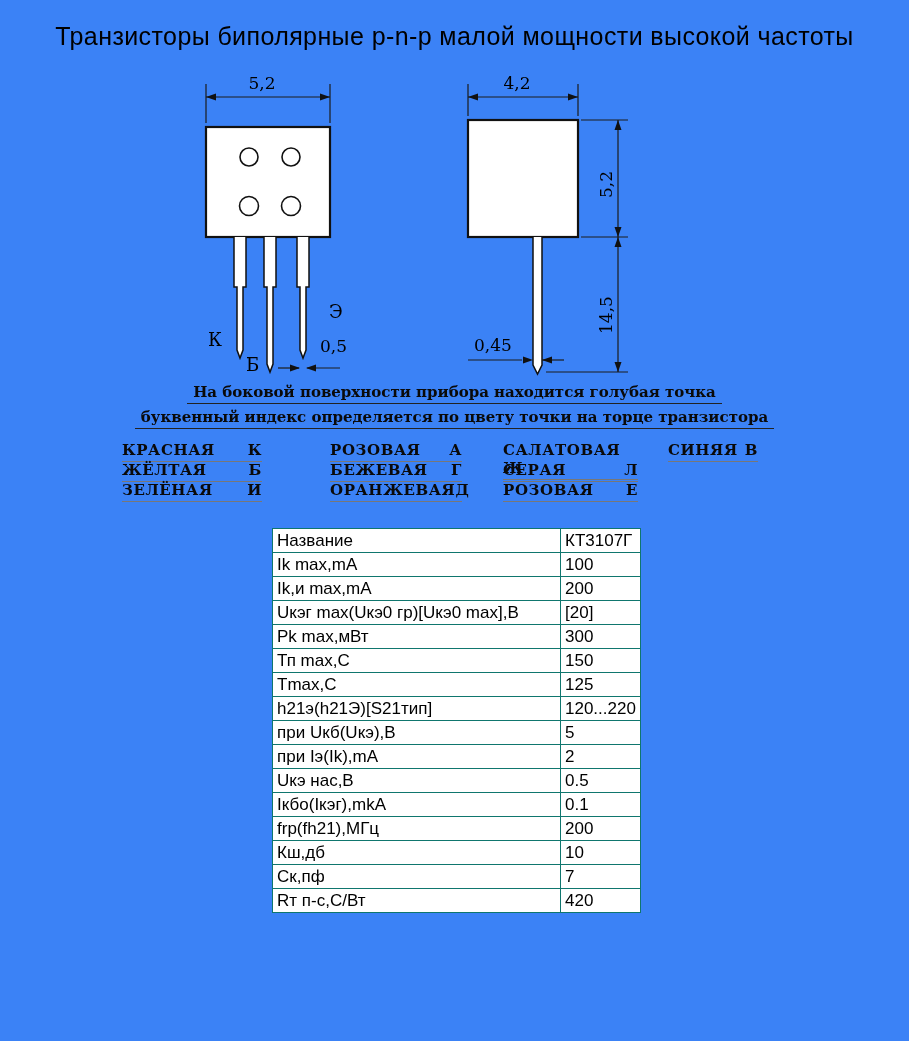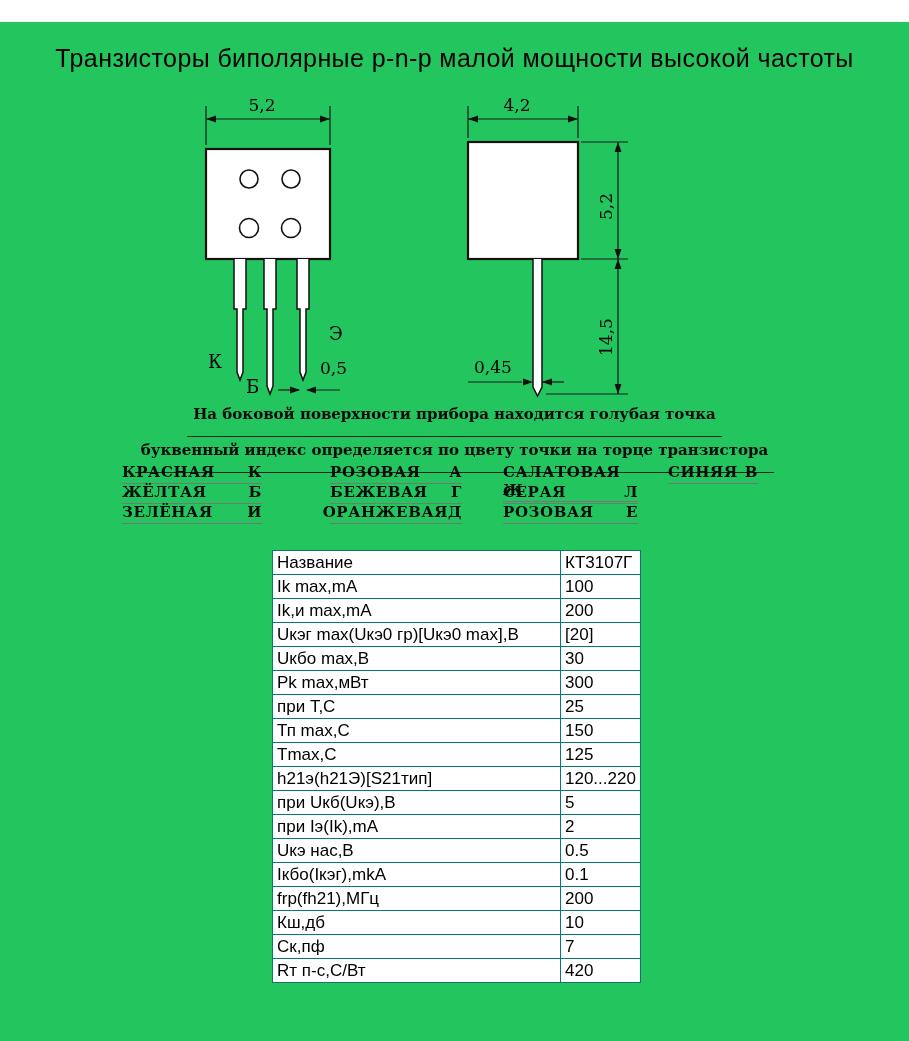--- a/index.html
+++ b/index.html
@@ -1,21 +1,21 @@
 <!DOCTYPE html>
 <html><head>
 <meta charset="utf-8">
 <style>
   * { margin:0; padding:0; box-sizing:border-box; }
   html,body { background:#ffffff; }
   body {
     width:909px; height:1041px; position:relative;
     font-family:"Liberation Sans", sans-serif; color:#000;
   }
-  .page { position:absolute; inset:0; background:#22c55e; overflow:hidden;margin-top:22px; }
+  .page { position:absolute; inset:0; background:#3b82f6; overflow:hidden; }
 
   .title {
     position:absolute; top:22px; left:0; width:100%;
     text-align:center; font-size:25px; font-weight:400; letter-spacing:0.4px;
     font-family:"Liberation Sans", sans-serif; color:#000;
   }
 
   svg.drawings { position:absolute; left:0; top:0; }
   .thin  { stroke:#1c1c1c; stroke-width:1.2; fill:none; }
   .body  { fill:#fff; stroke:#111; stroke-width:2.2; }
@@ -23,21 +23,21 @@
   .lead  { fill:#fff; stroke:#111; stroke-width:1.5; }
   svg polygon { fill:#111; stroke:none; }
   .dim { font:17px "DejaVu Serif", serif; fill:#000; }
   .pin { font:18px "DejaVu Serif", serif; fill:#000; }
 
   .notes {
     position:absolute; top:383px; left:0; width:100%;
     text-align:center; font-family:"DejaVu Serif", serif;
     font-weight:bold; font-size:15px; color:#0a0a0a;
   }
-  .note-line { display:inline-block; border-bottom:1.5px solid #222; padding:0 6px 13px; }
+  .note-line { display:inline-block; border-bottom:1.5px solid #222; padding:0 6px 2px; }
   .note-row + .note-row { margin-top:4px; }
 
   .legend { position:absolute; left:0; top:0; }
   .legend-group {
     position:absolute; display:flex; justify-content:space-between;
     font:15px "DejaVu Serif", serif; font-weight:600; letter-spacing:0.6px;
     border-bottom:1px solid #777; padding-bottom:2px; color:#0a0a0a;
   }
 
   table.params {
@@ -153,21 +153,21 @@
         <span>Г</span>
       </div>
       <div class="legend-group" style="left: 503px; top: 461px; width: 135px; text-align: center;">
         <span>СЕРАЯ</span>
         <span>Л</span>
       </div>
       <div class="legend-group" style="left: 122px; top: 481px; width: 140px;">
         <span>ЗЕЛЁНАЯ</span>
         <span>И</span>
       </div>
-      <div class="legend-group" style="left: 330px; top: 481px; width: 132px; justify-content: flex-end;">
+      <div class="legend-group" style="left: 330px; top: 481px; width: 132px;">
         <span>ОРАНЖЕВАЯ</span>
         <span>Д</span>
       </div>
       <div class="legend-group" style="left: 503px; top: 481px; width: 135px;">
         <span>РОЗОВАЯ</span>
         <span>Е</span>
       </div>
     </div>
 
   <table class="params">
@@ -182,32 +182,24 @@
         </tr>
         <tr>
           <td class="param-name">Ik,и max,mA</td>
           <td class="param-value">200</td>
         </tr>
         <tr>
           <td class="param-name">Uкэг max(Uкэ0 гр)[Uкэ0 max],В</td>
           <td class="param-value">[20]</td>
         </tr>
         <tr>
-          <td class="param-name">Uкбо max,В</td>
-          <td class="param-value">30</td>
-        </tr>
-        <tr>
           <td class="param-name">Pk max,мВт</td>
           <td class="param-value">300</td>
         </tr>
         <tr>
-          <td class="param-name">при Т,С</td>
-          <td class="param-value">25</td>
-        </tr>
-        <tr>
           <td class="param-name">Тп max,С</td>
           <td class="param-value">150</td>
         </tr>
         <tr>
           <td class="param-name">Тmax,С</td>
           <td class="param-value">125</td>
         </tr>
         <tr>
           <td class="param-name">h21э(h21Э)[S21тип]</td>
           <td class="param-value">120...220</td>

